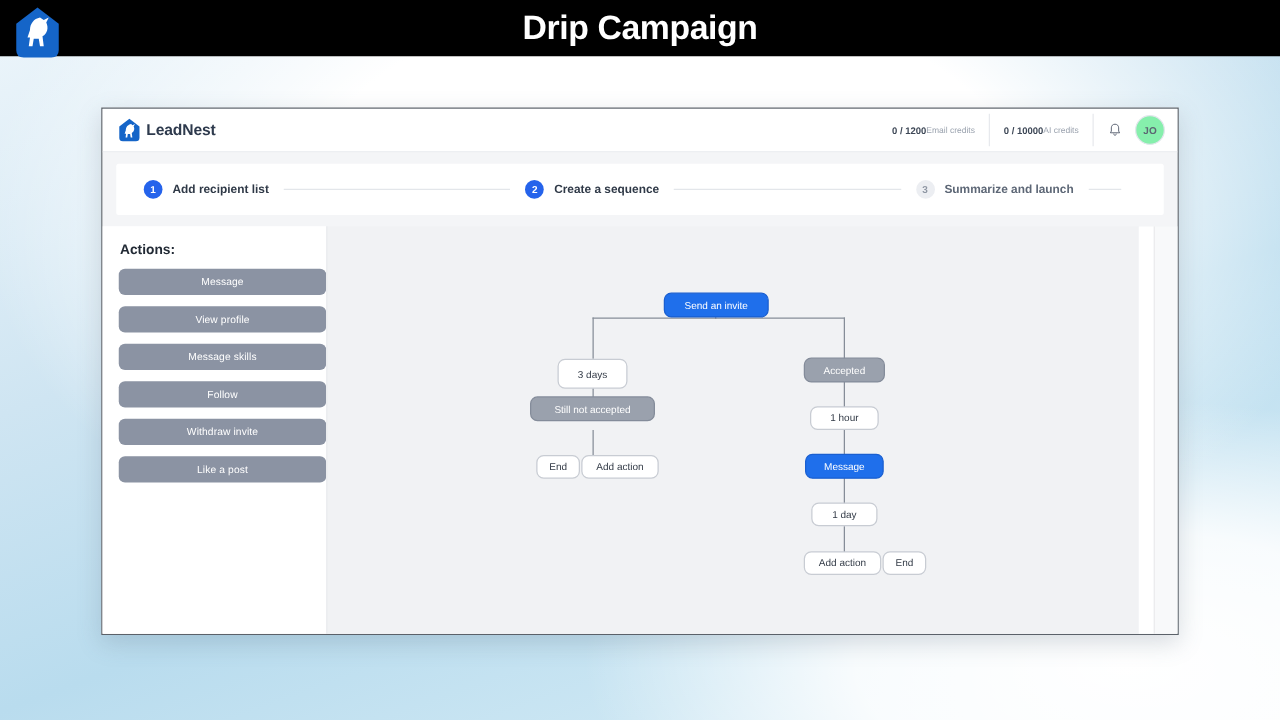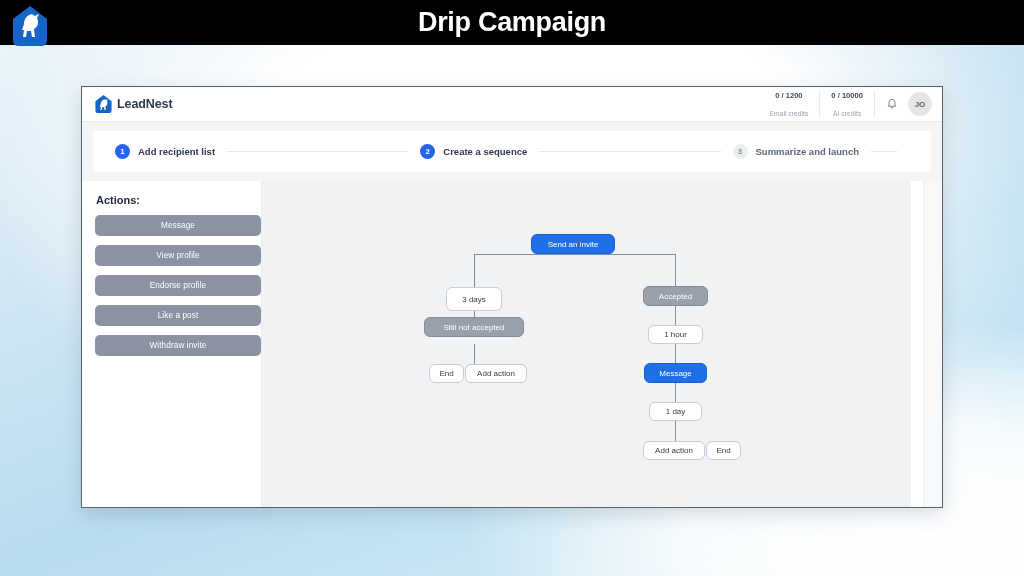--- a/index.html
+++ b/index.html
@@ -63,35 +63,35 @@
     font-size: 12.5px; font-weight: bold; color: #2e3a4d;
     letter-spacing: -0.1px;
   }
   .topbar-right {
     margin-left: auto;
     display: flex; align-items: center; height: 100%;
   }
   .credit {
     padding: 0 11px;
     text-align: left;
-    display: flex; flex-direction: column; align-items: center; justify-content: center;
-    gap: 10px;
+    display: flex; flex-direction: row; align-items: center; justify-content: center;
+    gap: 0;
     height: 26px;
     border-right: 1px solid #e7e9ed;
   }
   .credit-value { font-size: 7.6px; color: #3d4756; font-weight: bold; }
   .credit-label { font-size: 6.8px; color: #9aa2ae; }
   .icon-btn {
     width: 26px; height: 26px;
     display: flex; align-items: center; justify-content: center;
     margin-left: 4px;
   }
   .avatar {
     width: 24px; height: 24px; border-radius: 50%;
-    background: #e5e5e5; border: 1px solid #e2e6ec;
+    background: #86efac; border: 1px solid #e2e6ec;
     display: flex; align-items: center; justify-content: center;
     font-size: 8px; color: #5c6572; font-weight: bold;
     margin: 0 6px 0 3px;
   }
 
   
   .stepper-wrap {
     background: #f4f5f7;
     padding: 9px 0 9px 0;
   }
@@ -251,23 +251,24 @@
       <div class="step-line" style="max-width:26px"></div>
     </div>
   </div>
 
   <div class="app-body">
 
     <div class="sidebar">
       <div class="sidebar-title">Actions:</div>
       <button class="action-btn">Message</button>
       <button class="action-btn">View profile</button>
-      <button class="action-btn">Endorse profile</button>
+      <button class="action-btn">Message skills</button>
+      <button class="action-btn">Follow</button>
+      <button class="action-btn">Withdraw invite</button>
       <button class="action-btn">Like a post</button>
-      <button class="action-btn">Withdraw invite</button>
     </div>
 
     <div class="canvas">
       <div class="canvas-white-strip"></div>
       <div class="canvas-scroll-right"></div>
 
       <div class="flow">
 
         <div class="edge" style="left:310px; top:70px; width:1.3px; height:4px;"></div>
 

